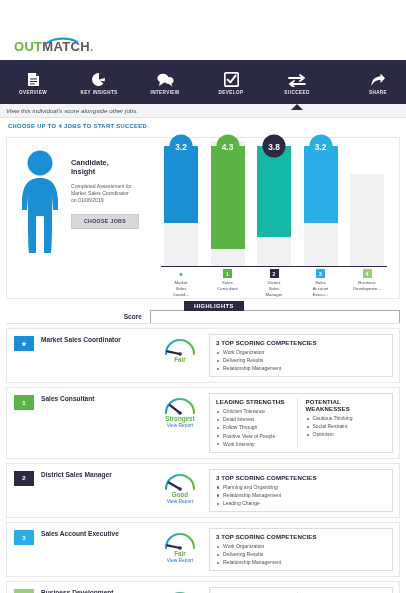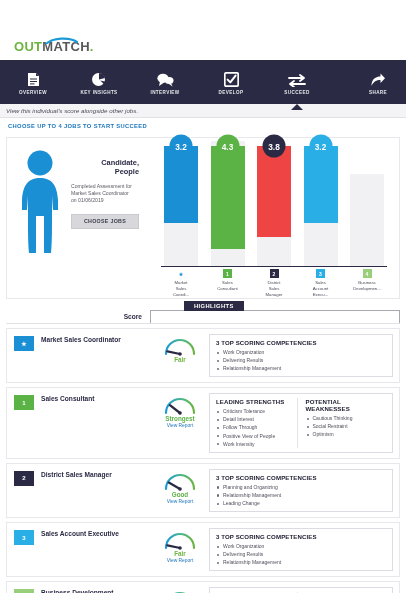--- a/index.html
+++ b/index.html
@@ -38,21 +38,21 @@
              font-size:6.2px; font-style:italic; color:#4b4b5a; }
   .choosebar { height:16px; background:#fff; display:flex; align-items:center; padding-left:8px; }
   .choosebar .lnk { font-size:5.8px; font-weight:bold; color:#1b75bb; letter-spacing:0.35px; cursor:pointer; }
 
   
   .panel { margin:3px 6px 0 6px; background:#fff; border:1px solid #e8e8ec; height:162px;
            display:flex; position:relative; }
   .cand { width:144px; display:flex; padding:10px 6px 0 10px; }
   .person { width:46px; flex:none; }
   .candtxt { padding-left:8px; padding-top:10px; }
-  .candname { font-size:7.4px; font-weight:bold; color:#2b2a45; line-height:1.25;text-align:right; }
+  .candname { font-size:7.4px; font-weight:bold; color:#2b2a45; line-height:1.25; }
   .candsub { font-size:5.1px; color:#5a5a66; line-height:1.45; margin-top:6px; }
   .choosejobs { margin-top:9px; width:68px; height:15px; background:#d8d8dc; border:1px solid #c9c9ce;
                 display:flex; align-items:center; justify-content:center;
                 font-size:5.3px; font-weight:bold; color:#3b3b4a; letter-spacing:0.3px; cursor:pointer; }
 
   
   .chart { flex:1; position:relative; padding-top:6px; }
   .bars { position:absolute; left:12px; right:14px; top:8px; height:120px; display:flex;
           align-items:flex-end; justify-content:space-between; }
   .barcol { width:36px; position:relative; display:flex; flex-direction:column;
@@ -192,21 +192,21 @@
     <div class="cand">
       <div class="person">
         <svg width="46" height="108" viewBox="0 0 46 108">
           <circle cx="23" cy="15" r="12.5" fill="#1b8fd4"></circle>
           <path d="M23 30 C12 30 6 36 5 52 L5 62 L10 62 L11 48 L11 74 C11 80 11 96 12 105 L19 105 C19 96 19 78 19 68 L27 68 C27 78 27 96 27 105 L34 105 C35 96 35 80 35 74 L35 48 L36 62 L41 62 L41 52 C40 36 34 30 23 30 Z" fill="#1b8fd4"></path>
         </svg>
       </div>
       <div class="candtxt">
         <div class="candname">
           <div>Candidate,</div>
-          <div>People</div>
+          <div>Insight</div>
         </div>
         <div class="candsub">
           <div>Completed Assessment for</div>
           <div>Market Sales Coordinator</div>
           <div>on 01/06/2019</div>
         </div>
         <div class="choosejobs">CHOOSE JOBS</div>
       </div>
     </div>
 
@@ -224,21 +224,21 @@
             <div class="barwrap">
               <div class="bartrack" style="height:125px"></div>
               <div class="bar" style="height:103px;background:#5bb245">
                 <div class="score" style="background:#5bb245">4.3</div>
               </div>
             </div>
           </div>
           <div class="barcol">
             <div class="barwrap">
               <div class="bartrack" style="height:113px"></div>
-              <div class="bar" style="height:91px;background:#ef4444">
+              <div class="bar" style="height:91px;background:#14b8a6">
                 <div class="score" style="background:#2b2a45">3.8</div>
               </div>
             </div>
           </div>
           <div class="barcol">
             <div class="barwrap">
               <div class="bartrack" style="height:99px"></div>
               <div class="bar" style="height:77px;background:#29aee6">
                 <div class="score" style="background:#29aee6">3.2</div>
               </div>

